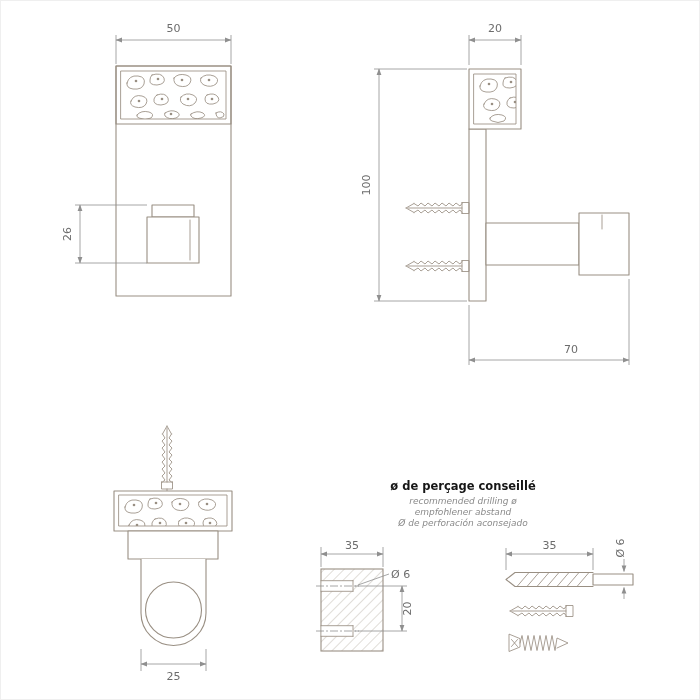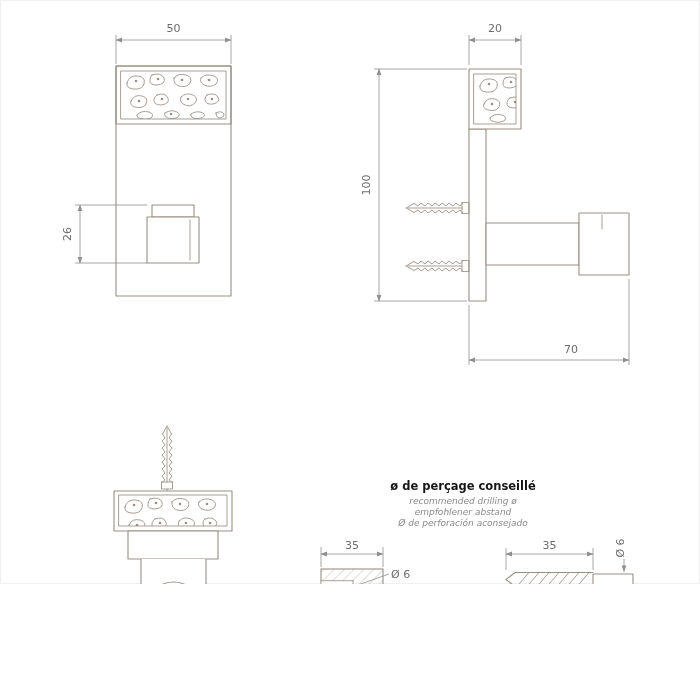--- a/index.html
+++ b/index.html
@@ -1,16 +1,16 @@
 <!DOCTYPE html>
 <html><head>
 <meta charset="utf-8">
 <style>
   html,body{margin:0;padding:0;background:#fff;}
-  .sheet{width:700px;height:584px;background:#fff;border:1px solid #efefef;box-sizing:border-box;}
+  .sheet{width:700px;height:700px;background:#fff;border:1px solid #efefef;box-sizing:border-box;}
   svg{display:block;}
   text{font-family:"DejaVu Sans","Liberation Sans",sans-serif;}
   .o{fill:none;stroke:#998f83;stroke-width:1.1;stroke-linejoin:round;stroke-linecap:round;}
   .ow{fill:#ffffff;stroke:#998f83;stroke-width:1.1;stroke-linejoin:round;}
   .t{stroke-width:0.85;}
   .d{fill:none;stroke:#8f8f8f;stroke-width:0.8;}
   .cl{stroke-dasharray:8 2 2 2;}
   .dt{font-size:11px;fill:#6c6c6c;}
   .mid{text-anchor:middle;}
   .ttl{font-size:11.5px;font-weight:700;fill:#161616;}

